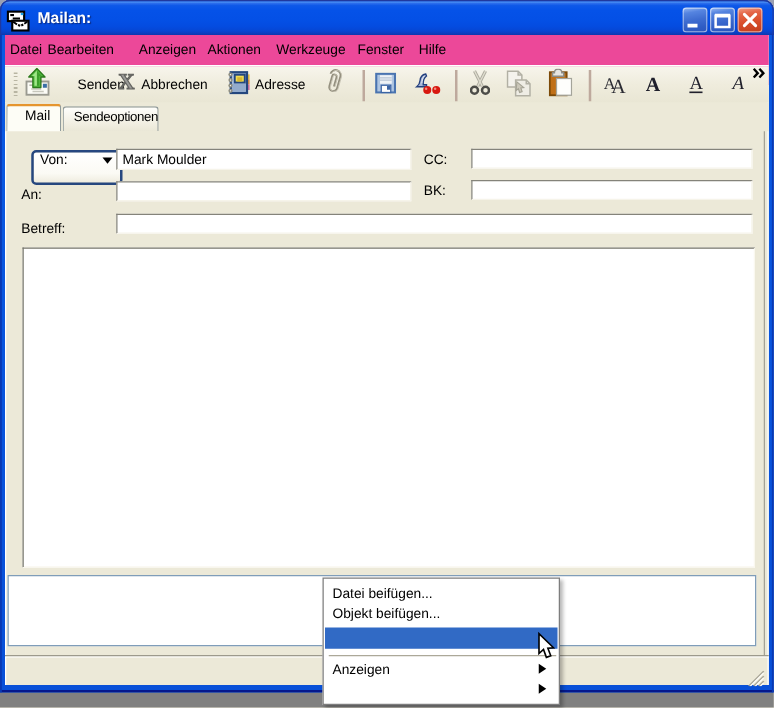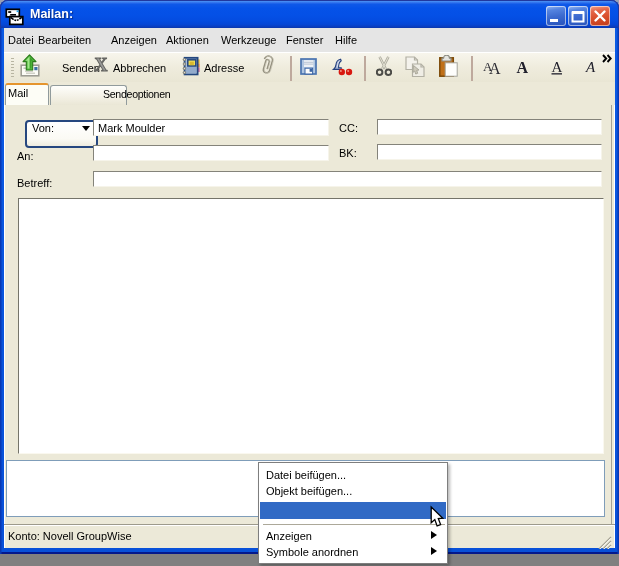--- a/index.html
+++ b/index.html
@@ -18,21 +18,21 @@
   #title-text{position:absolute;left:30px;top:7px;color:#fff;font-size:12.5px;font-weight:bold;
     text-shadow:1px 1px 1px #0a2a80;letter-spacing:0px;}
   .tbtn{position:absolute;top:6px;width:20px;height:20px;border-radius:3px;
     box-shadow:inset 0 0 0 1px rgba(255,255,255,.55);}
   #btn-min,#btn-max{background:linear-gradient(170deg,#9cbcf4 0%,#5584e0 22%,#3e6cd0 50%,#2f5cc4 78%,#2a54bc 100%);}
   #btn-close{background:linear-gradient(170deg,#f2a48c 0%,#e4674a 25%,#da4f2c 55%,#cc4422 80%,#c03c1c 100%);}
   #content{position:absolute;left:4px;top:28px;width:611px;height:520px;background:#ECE9D8;
     box-shadow:inset 1px 0 0 #fff, inset -1px 0 0 #fff;}
 
   
-  #menubar{position:absolute;left:4px;top:28px;width:611px;height:40px;background:#e5e5e5;}
+  #menubar{position:absolute;left:4px;top:28px;width:611px;height:40px;background:#ec4899;}
   .mitem{position:absolute;top:0;height:24px;line-height:25px;}
 
   
   #toolbar{position:absolute;left:4px;top:52px;width:611px;height:30px;
     background:linear-gradient(180deg,#f7f5ec 0%,#efecdd 50%,#e9e6d4 100%);
     border-top:1px solid #fff;box-sizing:border-box;}
   .tsep{position:absolute;top:3px;width:1.5px;height:25px;background:#bea99d;}
   .tlabel{position:absolute;top:9px;height:13px;line-height:13px;}
   #thandle{position:absolute;left:7px;top:5px;width:3px;height:21px;
     background:repeating-linear-gradient(180deg,#b8b5a2 0,#b8b5a2 1px,transparent 1px,transparent 3px);}
@@ -219,22 +219,22 @@
   <svg class="abs" style="left:584px;top:58px" width="16" height="17" viewBox="0 0 16 17">
     <text x="2" y="13.5" font-family="Liberation Serif" font-size="15" font-style="italic" fill="#20202c">A</text>
   </svg>
   <svg class="abs" style="left:602px;top:54px" width="11" height="9" viewBox="0 0 11 9">
     <path d="M1 1 L4.2 4.5 L1 8 M5.5 1 L8.7 4.5 L5.5 8" fill="none" stroke="#000" stroke-width="1.9"></path>
   </svg>
 
   <div id="tabstrip">
     <div id="tab-active"></div>
     <div id="tab-inactive"></div>
-    <span class="abs" style="left:4px;top:5px;">Mail</span>
-    <span class="abs" style="left:55px;top:6px;font-size:10.6px;letter-spacing:-0.3px;margin-left:44px;">Sendeoptionen</span>
+    <span class="abs" style="left:16px;top:5px;">Mail</span>
+    <span class="abs" style="left:55px;top:6px;font-size:10.6px;letter-spacing:-0.3px;">Sendeoptionen</span>
   </div>
 
   <div class="abs" id="combo" style="left:25px;top:120px;width:73px;height:28px;
       background:linear-gradient(180deg,#fff 0%,#fbfaf4 70%,#efecdf 100%);
       border:2px solid #26477f;border-radius:4px;box-sizing:border-box;">
     <span style="position:absolute;left:5px;top:0px;line-height:13px;">Von:</span>
     <span style="position:absolute;right:6px;top:4px;width:0;height:0;border-top:5px solid #000;border-left:4.5px solid transparent;border-right:4.5px solid transparent;"></span>
   </div>
   <div class="field" style="left:93px;top:119px;width:236px;height:17px;">
     <span style="position:absolute;left:4px;top:2px;">Mark Moulder</span>
@@ -245,33 +245,31 @@
   <div class="field" style="left:93px;top:145px;width:236px;height:16px;"></div>
   <span class="flabel" style="left:339px;top:147px;">BK:</span>
   <div class="field" style="left:377px;top:144px;width:225px;height:16px;"></div>
   <span class="flabel" style="left:17px;top:177px;">Betreff:</span>
   <div class="field" style="left:93px;top:171px;width:509px;height:16px;"></div>
 
   <div id="mailbody"></div>
   <div id="attach"></div>
   <div id="rline"></div>
   <div id="statusdiv"></div>
-  <span id="status">Konto: Novell GroupWise</span>
   <svg class="abs" style="left:596px;top:535px" width="16" height="14" viewBox="0 0 16 14">
     <path d="M15 2 L3 14 M15 6 L7 14 M15 10 L11 14" stroke="#a5a293" stroke-width="1.4" fill="none"></path>
     <path d="M15 3.2 L4.2 14 M15 7.2 L8.2 14 M15 11.2 L12.2 14" stroke="#fdfcf6" stroke-width="1" fill="none"></path>
   </svg>
 
   <div id="cmenu">
     <span class="citem" style="top:4px;">Datei beifügen...</span>
     <span class="citem" style="top:20px;">Objekt beifügen...</span>
     <div id="chl"></div>
     <div id="csep"></div>
     <span class="citem" style="top:65px;">Anzeigen</span>
-    <span class="citem" style="top:81px;">Symbole anordnen</span>
     <span class="carrow" style="top:68px;"></span>
     <span class="carrow" style="top:84px;"></span>
   </div>
 
   <svg class="abs" style="left:429px;top:505px;z-index:50" width="16" height="24" viewBox="0 0 16 24">
     <path d="M2.2 2 L2.2 17.8 L5.8 14.6 L8.1 20.9 L11.6 19.6 L9.3 13.6 L13.8 13.2 Z" fill="#fff" stroke="#000" stroke-width="1.3"></path>
   </svg>
 </div>
 
 </body></html>

